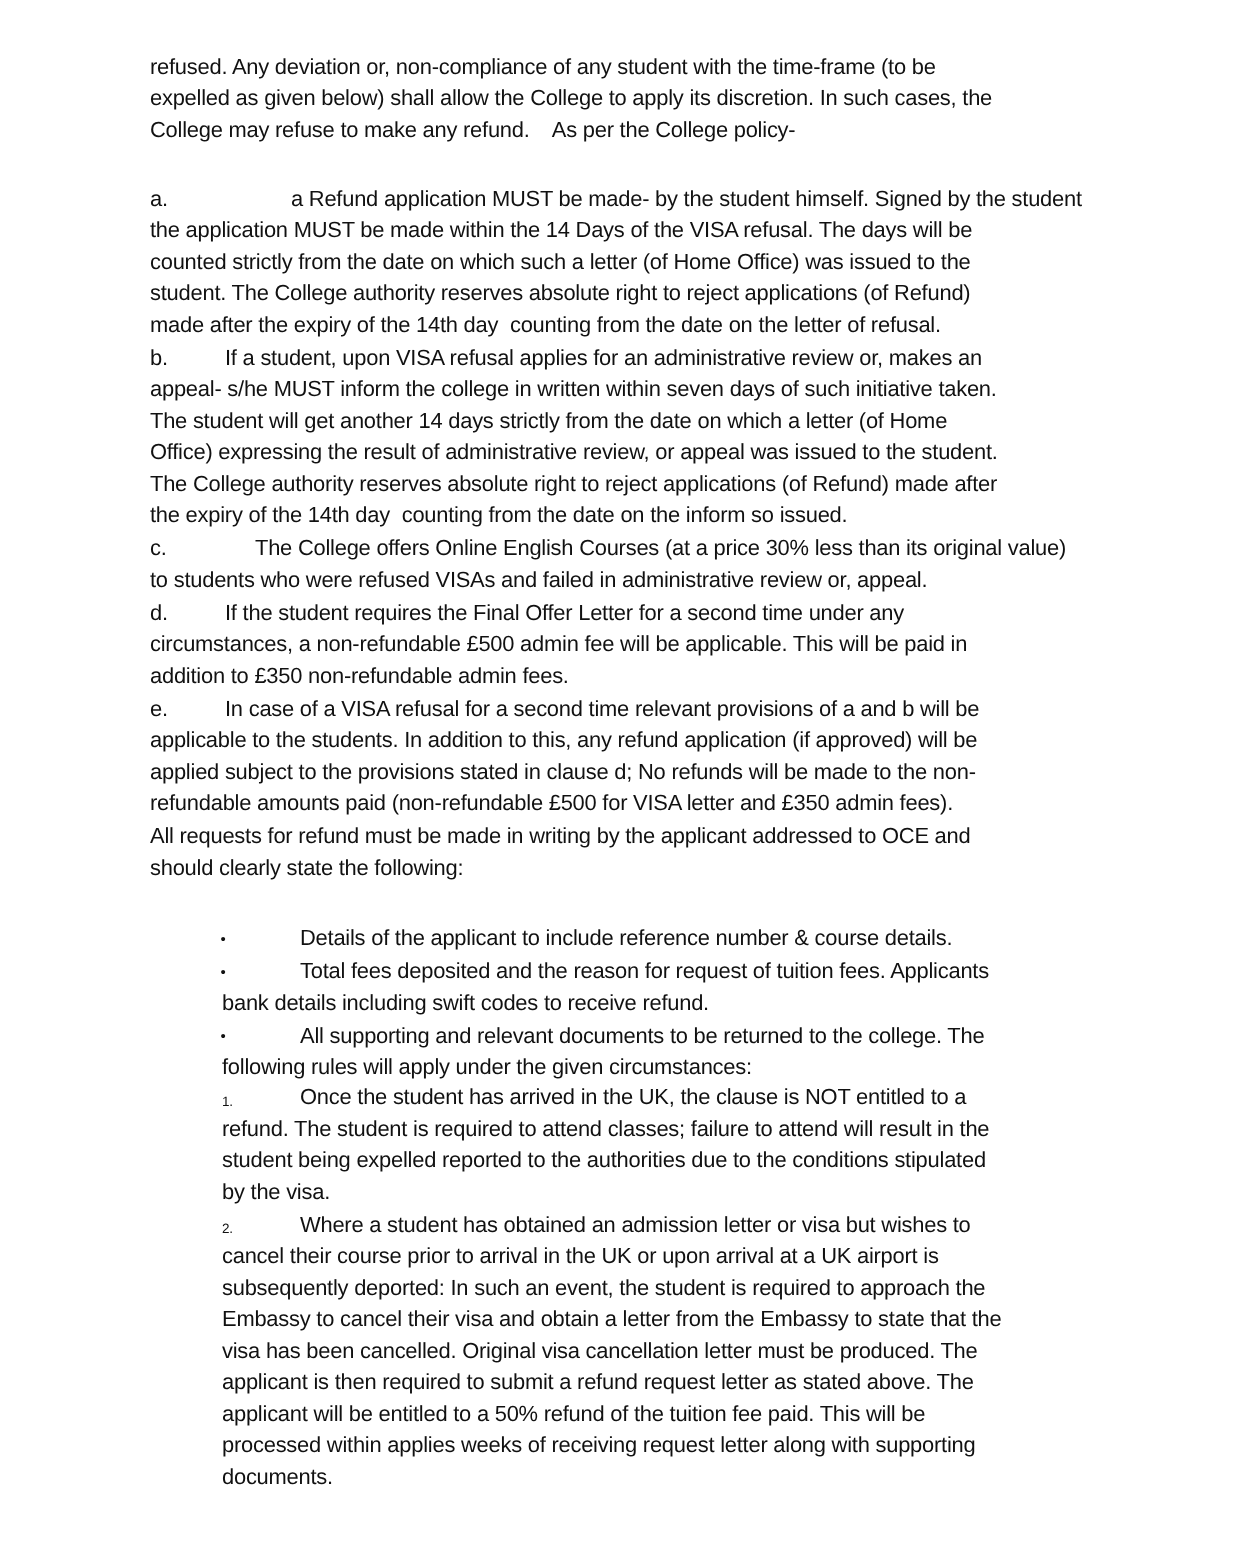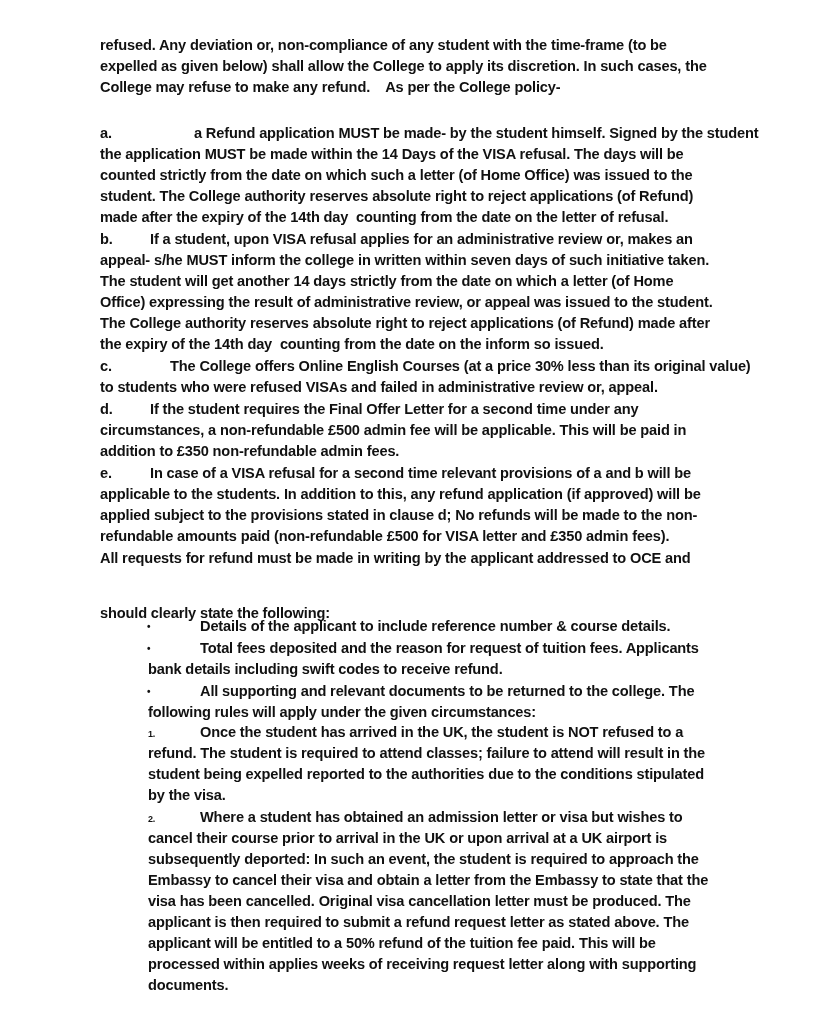--- a/index.html
+++ b/index.html
@@ -14,21 +14,20 @@
       overflow: hidden;
       font-family: "Liberation Sans", sans-serif;
       color: #111111;
     }
     .page {
       position: absolute;
       left: 0;
       top: 0;
       width: 807px;
       height: 1031px;
-      font-weight: bold;
     }
     .line {
       position: absolute;
       white-space: nowrap;
       font-size: 14.6px;
       line-height: 21px;
       letter-spacing: -0.15px;
     }
     .marker {
       display: inline-block;
@@ -88,21 +87,21 @@
   <div>
     <span class="line marker" style="left:100px;top:463px;">e.</span>
     <div class="line" style="left:150px;top:463px;">In case of a VISA refusal for a second time relevant provisions of a and b will be</div>
     <div class="line" style="left:100px;top:484px;">applicable to the students. In addition to this, any refund application (if approved) will be</div>
     <div class="line" style="left:100px;top:505px;">applied subject to the provisions stated in clause d; No refunds will be made to the non-</div>
     <div class="line" style="left:100px;top:526px;">refundable amounts paid (non-refundable £500 for VISA letter and £350 admin fees).</div>
   </div>
 
   <div>
     <div class="line" style="left:100px;top:548px;">All requests for refund must be made in writing by the applicant addressed to OCE and</div>
-    <div class="line" style="left:100px;top:603px;">should clearly state the following:</div>
+    <div class="line" style="left:100px;top:569px;">should clearly state the following:</div>
   </div>
 
   <div>
     <div>
       <span class="line bullet-dot" style="left:147px;top:616px;">•</span>
       <div class="line" style="left:200px;top:616px;">Details of the applicant to include reference number &amp; course details.</div>
     </div>
     <div>
       <span class="line bullet-dot" style="left:147px;top:638px;">•</span>
       <div class="line" style="left:200px;top:638px;">Total fees deposited and the reason for request of tuition fees. Applicants</div>
@@ -111,21 +110,21 @@
     <div>
       <span class="line bullet-dot" style="left:147px;top:681px;">•</span>
       <div class="line" style="left:200px;top:681px;">All supporting and relevant documents to be returned to the college. The</div>
       <div class="line" style="left:148px;top:702px;">following rules will apply under the given circumstances:</div>
     </div>
   </div>
 
   <div>
     <div>
       <span class="line marker marker-small" style="left:148px;top:724px;">1.</span>
-      <div class="line" style="left:200px;top:722px;">Once the student has arrived in the UK, the student is NOT refused to a</div>
+      <div class="line" style="left:200px;top:722px;">Once the student has arrived in the UK, the clause is NOT entitled to a</div>
       <div class="line" style="left:148px;top:743px;">refund. The student is required to attend classes; failure to attend will result in the</div>
       <div class="line" style="left:148px;top:764px;">student being expelled reported to the authorities due to the conditions stipulated</div>
       <div class="line" style="left:148px;top:785px;">by the visa.</div>
     </div>
     <div>
       <span class="line marker marker-small" style="left:148px;top:809px;">2.</span>
       <div class="line" style="left:200px;top:807px;">Where a student has obtained an admission letter or visa but wishes to</div>
       <div class="line" style="left:148px;top:828px;">cancel their course prior to arrival in the UK or upon arrival at a UK airport is</div>
       <div class="line" style="left:148px;top:849px;">subsequently deported: In such an event, the student is required to approach the</div>
       <div class="line" style="left:148px;top:870px;">Embassy to cancel their visa and obtain a letter from the Embassy to state that the</div>

